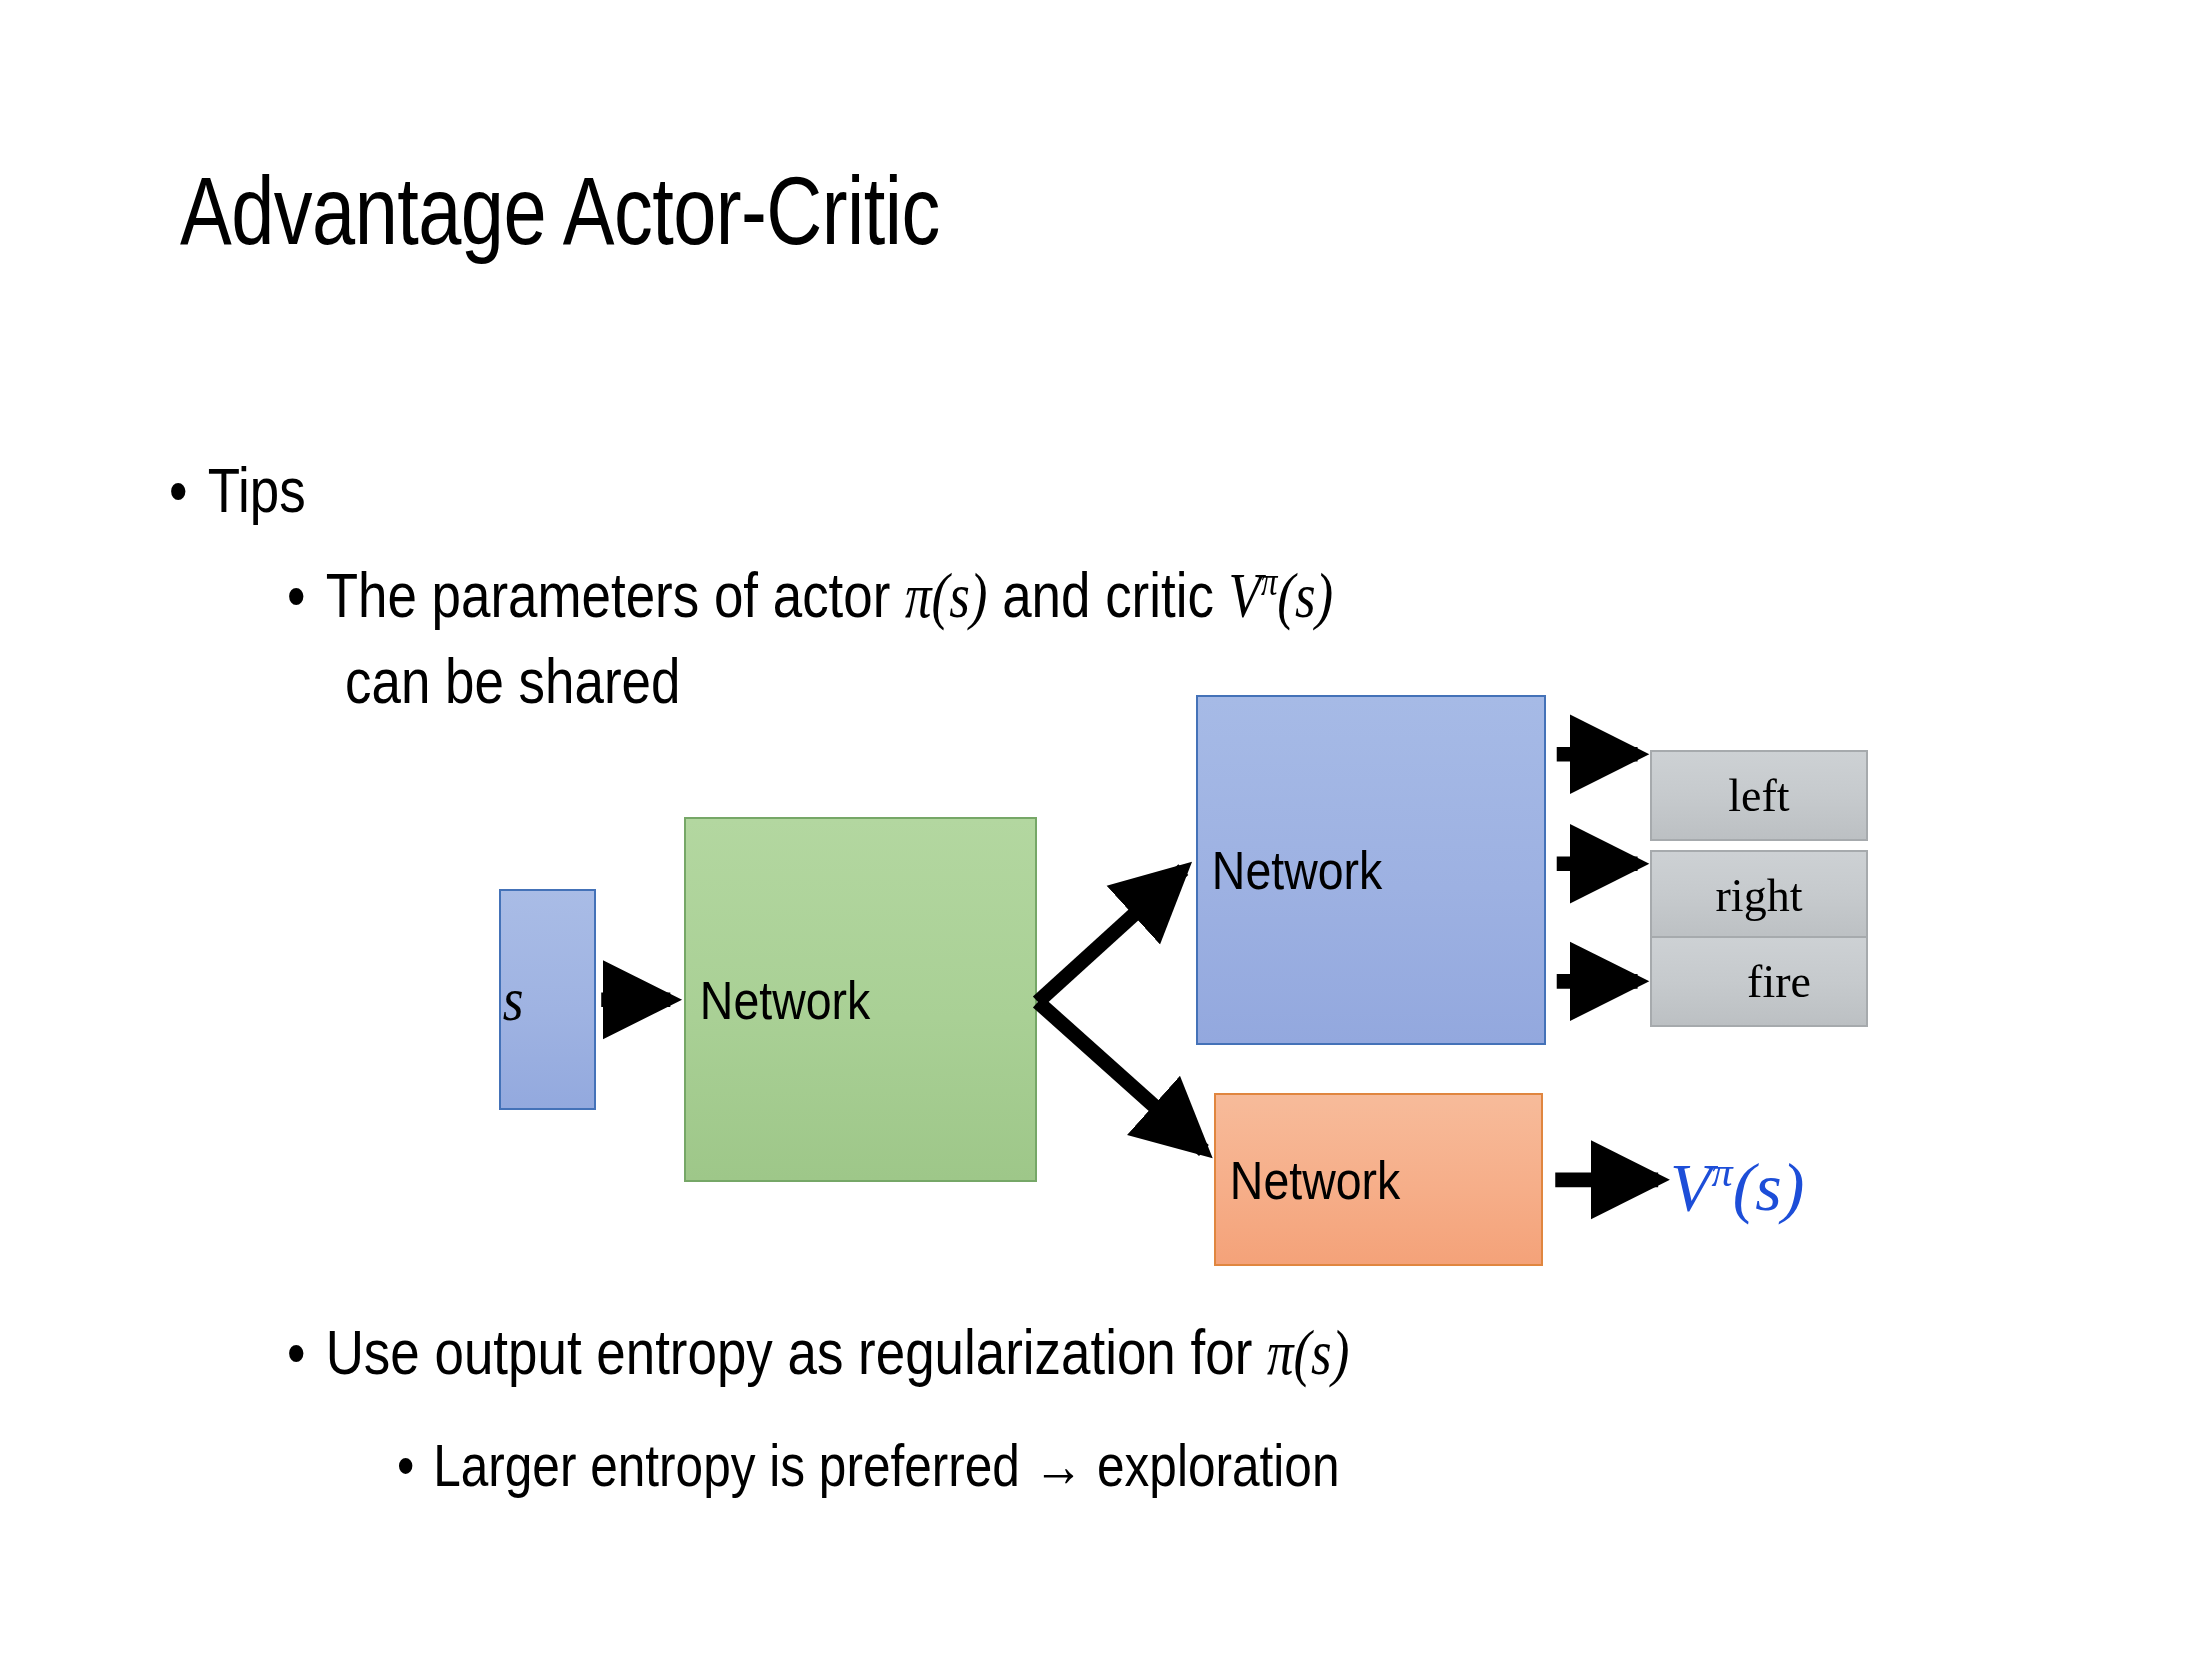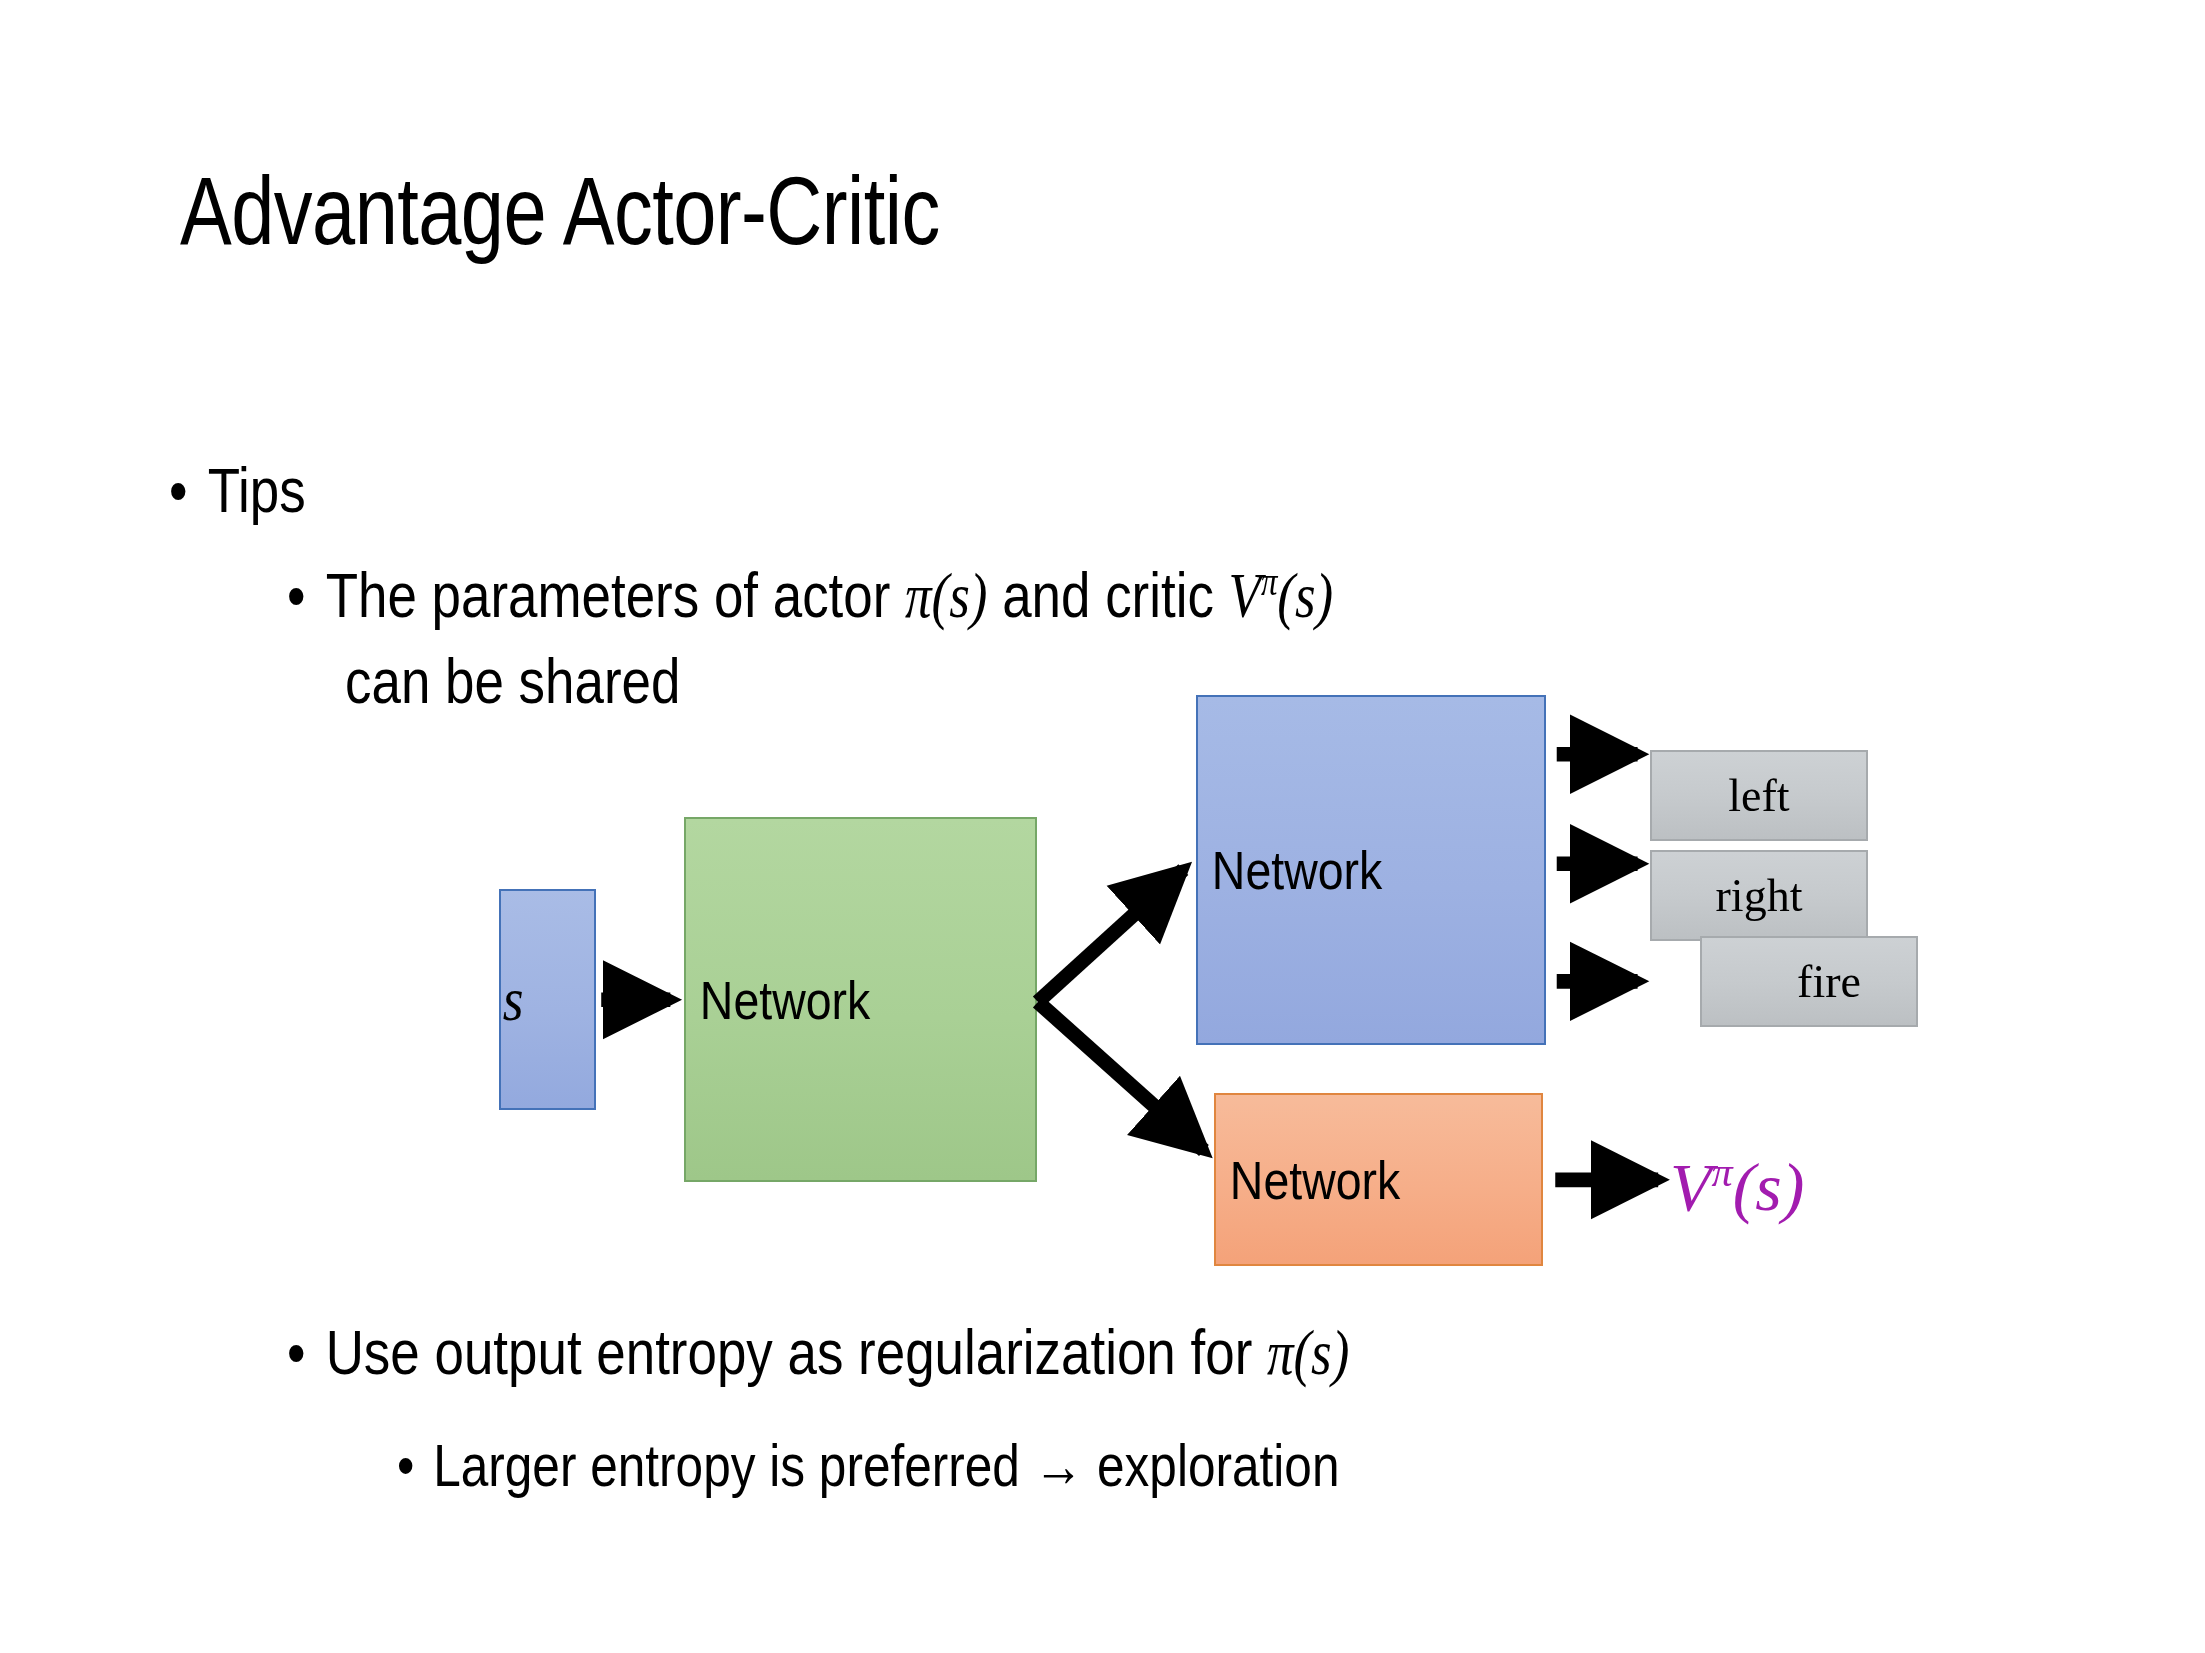--- a/index.html
+++ b/index.html
@@ -161,31 +161,31 @@
     border: 2.2px solid #a6aaad;
   }
   .gbox-label {
     font-family: "Liberation Serif", serif;
     font-size: 46px;
     color: #000000;
     white-space: nowrap;
   }
   #box-left  { left: 1650px; top: 709px;  width: 218px; height: 91px; margin-top: 41px; }
   #box-right { left: 1650px; top: 818px; width: 218px; height: 91px; margin-top: 32px; }
-  #box-fire  { left: 1700px; top: 936px; width: 218px; height: 91px; padding-left: 40px; }
+  #box-fire  { left: 1650px; top: 936px; width: 218px; height: 91px; padding-left: 40px; }
 
   
   #vpi-label {
     position: absolute;
     left: 1670px;
     top: 1147px;
     font-family: "Liberation Serif", serif;
     font-style: italic;
     font-size: 68px;
-    color: #a21caf;
+    color: #1d4ed8;
     white-space: nowrap;
   }
 
   
   #arrows {
     position: absolute;
     left: 0;
     top: 0;
     width: 2205px;
     height: 1654px;

